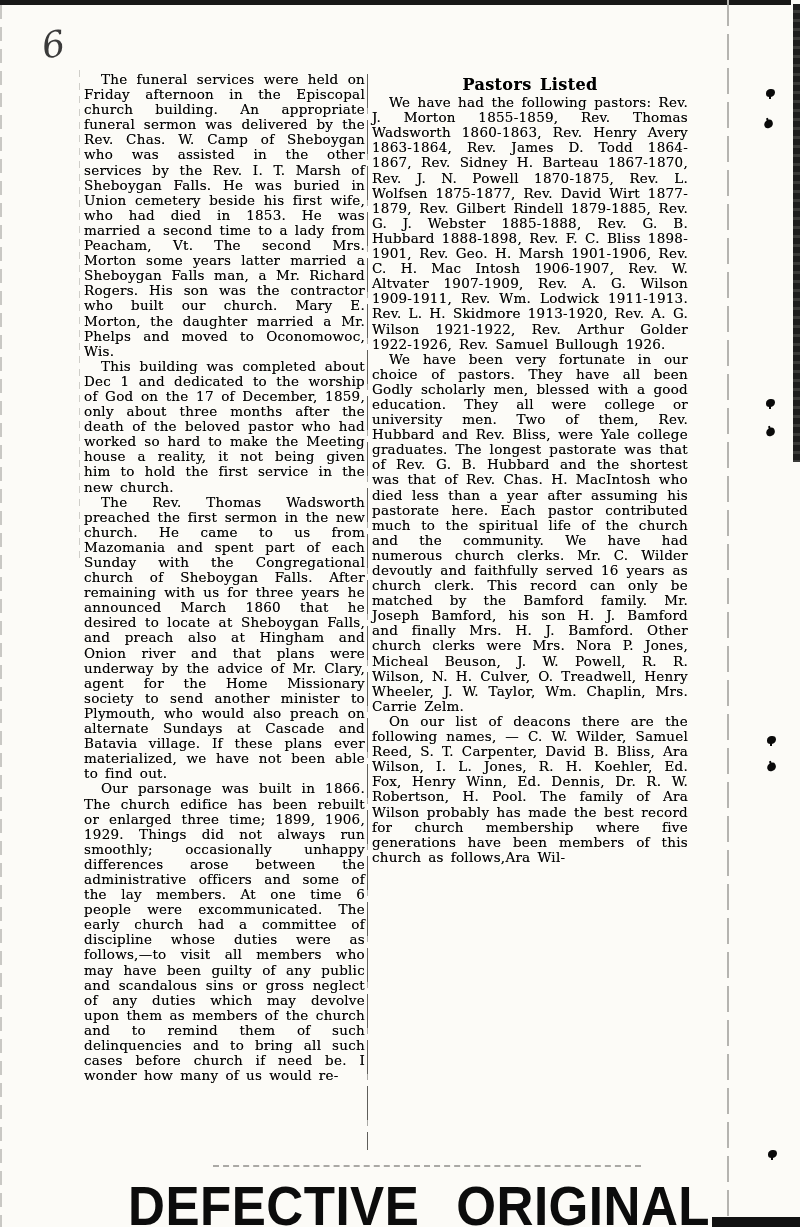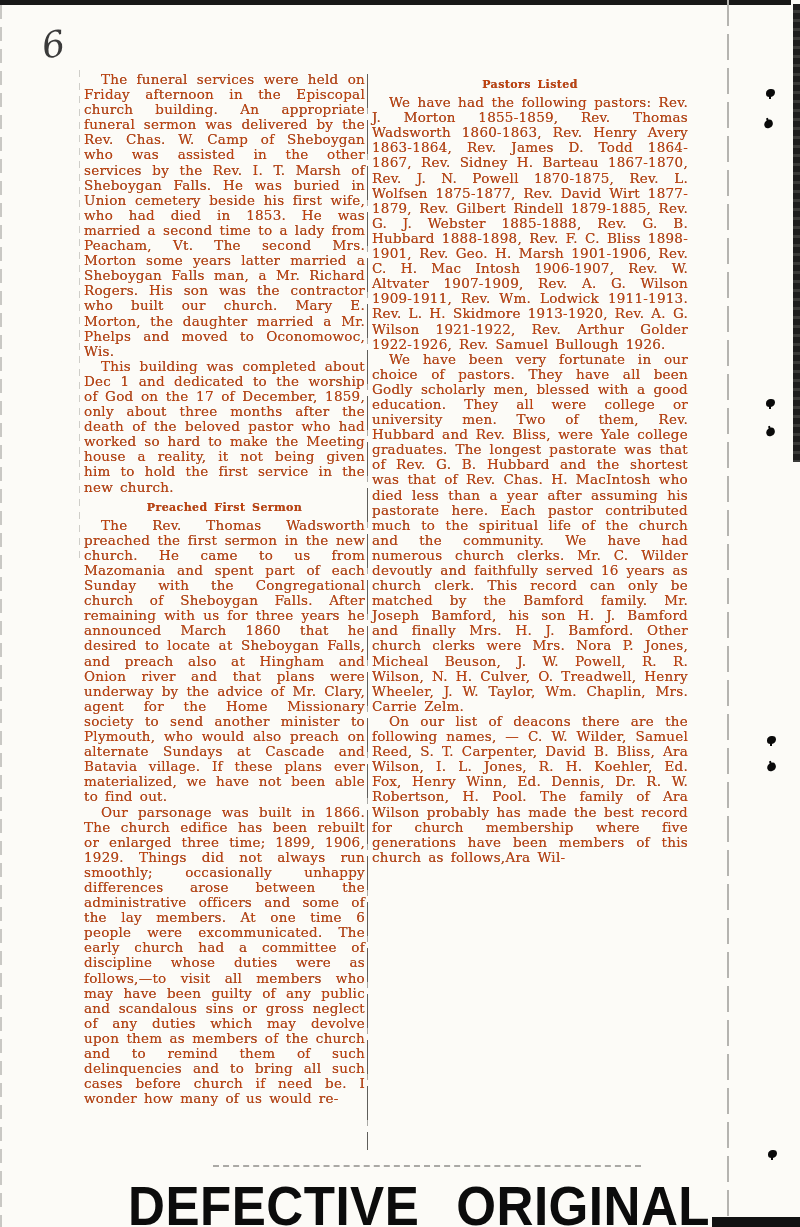--- a/index.html
+++ b/index.html
@@ -56,30 +56,30 @@
     position: absolute; left: 42px; top: 24px;
     font-family: "DejaVu Serif", serif; font-style: italic;
     font-size: 36px; color: #3b3b3b; transform: rotate(-10deg);
   }
   
   .column {
     position: absolute; top: 72px;
     text-align: justify;
     font-size: 13.5px; line-height: 15.1px;
     letter-spacing: 0.25px; word-spacing: 2.5px;
-    color: #c2410c;
+    color: #000000;
     text-shadow: 0 0 0.5px rgba(20,20,20,0.55);
   }
   .column-left  { left: 84px;  width: 281px; }
   .column-right { left: 372px; width: 316px; }
   .column p { margin: 0; text-indent: 17px; }
   .column p.no-indent { text-indent: 0; }
   .column h3 {
     margin: 5px 0 3px 0; text-align: center;
-    font-size: 11px; font-weight: bold; letter-spacing: 0.4px;
+    font-size: 16px; font-weight: bold; letter-spacing: 0.4px;
   }
   .column-divider {
     position: absolute; left: 367px; top: 74px; width: 1px; height: 1076px;
     background: repeating-linear-gradient(180deg,#5f5e5b 0 34px, #aaa9a5 34px 40px, transparent 40px 46px);
   }
   .stamp {
     position: absolute; left: 128px; top: 1179px;
     font-family: "Liberation Sans", sans-serif;
     font-weight: bold; font-size: 55px; line-height: 1;
     letter-spacing: 0.5px; word-spacing: 24px; white-space: nowrap;
@@ -95,21 +95,20 @@
   <div class="left-scan-edge"></div>
   <div class="right-clip-edge"></div>
   <div class="right-dark-strip"></div>
   <div class="left-clip-edge"></div>
 
   <div class="handwritten-number">6</div>
 
   <div class="column column-left">
     <p>The funeral services were held on Friday afternoon in the Episcopal church building. An appropriate funeral sermon was delivered by the Rev. Chas. W. Camp of Sheboygan who was assisted in the other services by the Rev. I. T. Marsh of Sheboygan Falls. He was buried in Union cemetery beside his first wife, who had died in 1853. He was married a second time to a lady from Peacham, Vt. The second Mrs. Morton some years latter married a Sheboygan Falls man, a Mr. Richard Rogers. His son was the contractor who built our church. Mary E. Morton, the daughter married a Mr. Phelps and moved to Oconomowoc, Wis.</p>
     <p>This building was completed about Dec 1 and dedicated to the worship of God on the 17 of December, 1859, only about three months after the death of the beloved pastor who had worked so hard to make the Meeting house a reality, it not being given him to hold the first service in the new church.</p>
-    <h3>Preached First Sermon</h3>
     <p>The Rev. Thomas Wadsworth preached the first sermon in the new church. He came to us from Mazomania and spent part of each Sunday with the Congregational church of Sheboygan Falls. After remaining with us for three years he announced March 1860 that he desired to locate at Sheboygan Falls, and preach also at Hingham and Onion river and that plans were underway by the advice of Mr. Clary, agent for the Home Missionary society to send another minister to Plymouth, who would also preach on alternate Sundays at Cascade and Batavia village. If these plans ever materialized, we have not been able to find out.</p>
     <p>Our parsonage was built in 1866. The church edifice has been rebuilt or enlarged three time; 1899, 1906, 1929. Things did not always run smoothly; occasionally unhappy differences arose between the administrative officers and some of the lay members. At one time 6 people were excommunicated. The early church had a committee of discipline whose duties were as follows,—to visit all members who may have been guilty of any public and scandalous sins or gross neglect of any duties which may devolve upon them as members of the church and to remind them of such delinquencies and to bring all such cases before church if need be. I wonder how many of us would re-</p>
   </div>
 
   <div class="column-divider"></div>
 
   <div class="column column-right">
     <h3>Pastors Listed</h3>
     <p>We have had the following pastors: Rev. J. Morton 1855-1859, Rev. Thomas Wadsworth 1860-1863, Rev. Henry Avery 1863-1864, Rev. James D. Todd 1864-1867, Rev. Sidney H. Barteau 1867-1870, Rev. J. N. Powell 1870-1875, Rev. L. Wolfsen 1875-1877, Rev. David Wirt 1877-1879, Rev. Gilbert Rindell 1879-1885, Rev. G. J. Webster 1885-1888, Rev. G. B. Hubbard 1888-1898, Rev. F. C. Bliss 1898-1901, Rev. Geo. H. Marsh 1901-1906, Rev. C. H. Mac Intosh 1906-1907, Rev. W. Altvater 1907-1909, Rev. A. G. Wilson 1909-1911, Rev. Wm. Lodwick 1911-1913. Rev. L. H. Skidmore 1913-1920, Rev. A. G. Wilson 1921-1922, Rev. Arthur Golder 1922-1926, Rev. Samuel Bullough 1926.</p>
     <p>We have been very fortunate in our choice of pastors. They have all been Godly scholarly men, blessed with a good education. They all were college or university men. Two of them, Rev. Hubbard and Rev. Bliss, were Yale college graduates. The longest pastorate was that of Rev. G. B. Hubbard and the shortest was that of Rev. Chas. H. MacIntosh who died less than a year after assuming his pastorate here. Each pastor contributed much to the spiritual life of the church and the community. We have had numerous church clerks. Mr. C. Wilder devoutly and faithfully served 16 years as church clerk. This record can only be matched by the Bamford family. Mr. Joseph Bamford, his son H. J. Bamford and finally Mrs. H. J. Bamford. Other church clerks were Mrs. Nora P. Jones, Micheal Beuson, J. W. Powell, R. R. Wilson, N. H. Culver, O. Treadwell, Henry Wheeler, J. W. Taylor, Wm. Chaplin, Mrs. Carrie Zelm.</p>

